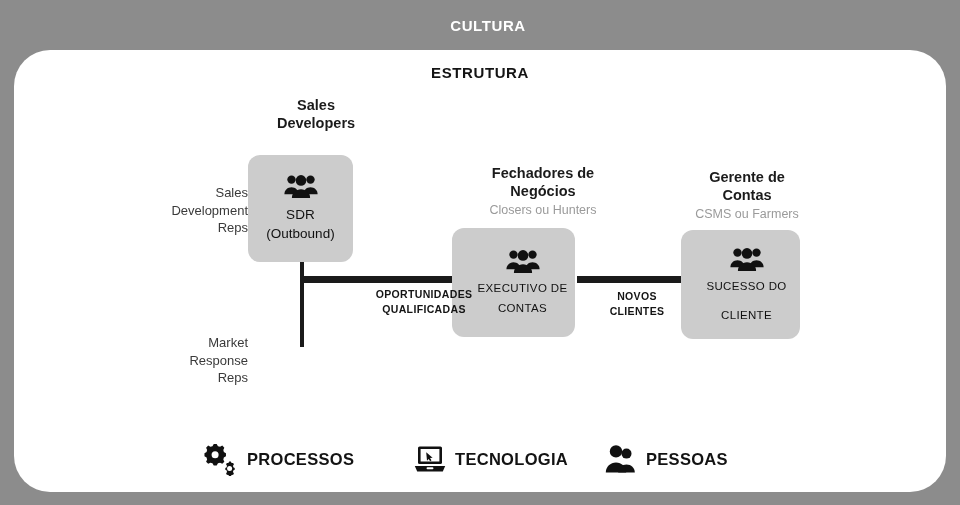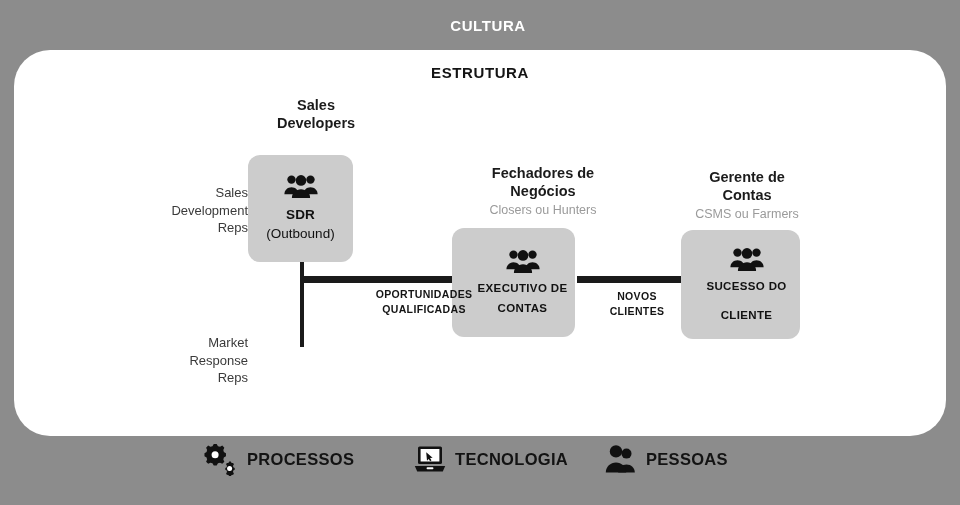--- a/index.html
+++ b/index.html
@@ -31,21 +31,21 @@
     letter-spacing: 0.6px;
     color: #ffffff;
   }
 
   
   .panel {
     position: absolute;
     left: 14px;
     top: 50px;
     width: 932px;
-    height: 386px;
+    height: 442px;
     background: #ffffff;
     border-radius: 36px;
   }
 
   .estrutura {
     position: absolute;
     left: 0;
     top: 14px;
     width: 932px;
     text-align: center;
@@ -94,21 +94,21 @@
     align-items: center;
     justify-content: center;
     text-align: center;
   }
   .role-box .rb-icon {
     margin-bottom: 7px;
     line-height: 0;
   }
   .role-box .rb-name {
     font-size: 13.5px;
-    font-weight: bold;
+    font-weight: normal;
     color: #111111;
     letter-spacing: 0.2px;
     line-height: 1.3;
   }
   .role-box .rb-mode {
     font-size: 13.5px;
     color: #111111;
     line-height: 1.35;
     margin-top: 1px;
   }

